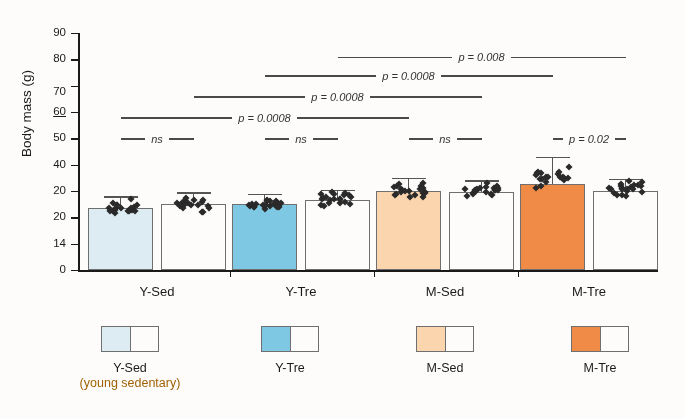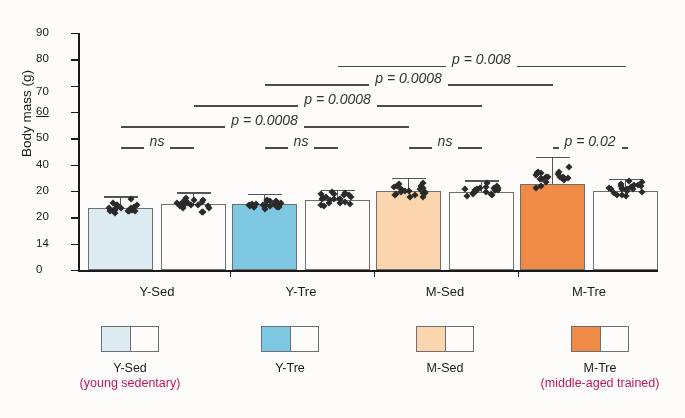--- a/index.html
+++ b/index.html
@@ -10,21 +10,21 @@
     overflow:hidden;
     position:relative;
   }
   #figure{position:absolute;left:0;top:0;width:685px;height:418px;}
 
   
   .y-axis-line{position:absolute;left:78px;top:33px;width:1.6px;height:238px;background:#1a1a1a;}
   .x-axis-line{position:absolute;left:78px;top:270px;width:580px;height:1.6px;background:#1a1a1a;}
 
   .y-tick{position:absolute;left:71px;width:7px;height:1.4px;background:#1a1a1a;}
-  .ytl{position:absolute;width:30px;font-size:11.5px;color:#1a1a1a;}
+  .ytl{position:absolute;width:30px;text-align:right;font-size:11.5px;color:#1a1a1a;}
 
   .y-title{position:absolute;left:-44px;top:106px;width:140px;text-align:center;
       font-size:13.5px;color:#1a1a1a;transform:rotate(-90deg);transform-origin:center center;}
 
   
   .bar{position:absolute;bottom:0;border:1.1px solid #6f6f6f;box-sizing:border-box;}
 
   
   .hatch-lt{background-image:repeating-linear-gradient(45deg,
       rgba(120,160,175,.85) 0 1px, rgba(0,0,0,0) 1px 5px);}
@@ -40,35 +40,35 @@
   .x-label{position:absolute;top:284px;width:110px;text-align:center;
       font-size:13px;color:#1a1a1a;}
 
   
   .pt{position:absolute;width:5px;height:5px;background:#2a2a2a;
       transform:translate(-50%,-50%) rotate(45deg);}
   .mean-bar{position:absolute;height:1.3px;background:#555;}
   .err-line{position:absolute;width:1.1px;background:#555;}
 
   
-  .sig{position:absolute;display:flex;align-items:flex-end;font-size:14px;color:#333;white-space:nowrap;}
+  .sig{position:absolute;display:flex;align-items:center;font-size:11px;color:#333;white-space:nowrap;}
   .sig .seg{height:1.5px;background:#4a4a4a;flex:1 1 auto;min-width:6px;}
   .sig .txt{padding:0 6px;font-style:italic;}
   .sig .txt i{font-style:italic;}
 
   
   .legend{position:absolute;left:0;top:326px;width:685px;height:92px;}
   .legend-item{position:absolute;width:170px;text-align:center;}
   .swatch{display:inline-block;width:58px;height:26px;position:relative;
       border:1px solid #6f6f6f;box-sizing:border-box;}
   .swatch .half{position:absolute;top:0;bottom:0;width:50%;box-sizing:border-box;}
   .swatch .half.l{left:0;}
   .swatch .half.r{right:0;border-left:1px solid #6f6f6f;}
   .legend-name{font-size:12.5px;color:#1a1a1a;margin-top:5px;line-height:15px;}
-  .legend-sub{font-size:12.5px;color:#be185d;line-height:15px;}
+  .legend-sub{font-size:12.5px;color:#a16207;line-height:15px;}
 </style>
 </head>
 <body>
 
 <div id="figure">
 
   <div class="y-title">Body mass (g)</div>
 
   <div class="y-axis-line"></div>
   <div class="x-axis-line"></div>
@@ -332,15 +332,15 @@
         <div class="seg"></div>
         <div class="txt"><i>p</i> = 0.008</div>
         <div class="seg"></div>
       </div>
     </div>
 
   <div class="legend" id="legend">
       <div class="legend-item" style="left: 45px;"><span class="swatch"><span class="half l" style="background: rgb(220, 236, 242);"></span><span class="half r hatch-lt" style="background: rgb(253, 252, 250);"></span></span><div class="legend-name">Y-Sed</div><div class="legend-sub">(young sedentary)</div></div>
       <div class="legend-item" style="left: 205px;"><span class="swatch"><span class="half l" style="background: rgb(126, 200, 227);"></span><span class="half r hatch-blue" style="background: rgb(253, 252, 250);"></span></span><div class="legend-name">Y-Tre</div></div>
       <div class="legend-item" style="left: 360px;"><span class="swatch"><span class="half l" style="background: rgb(250, 213, 174);"></span><span class="half r hatch-lor" style="background: rgb(253, 252, 250);"></span></span><div class="legend-name">M-Sed</div></div>
-      <div class="legend-item" style="left: 515px;"><span class="swatch"><span class="half l" style="background: rgb(239, 138, 71);"></span><span class="half r hatch-or" style="background: rgb(253, 252, 250);"></span></span><div class="legend-name">M-Tre</div><div class="legend-sub">(middle-aged trained)</div></div>
+      <div class="legend-item" style="left: 515px;"><span class="swatch"><span class="half l" style="background: rgb(239, 138, 71);"></span><span class="half r hatch-or" style="background: rgb(253, 252, 250);"></span></span><div class="legend-name">M-Tre</div></div>
     </div>
 </div>
 
 </body></html>

